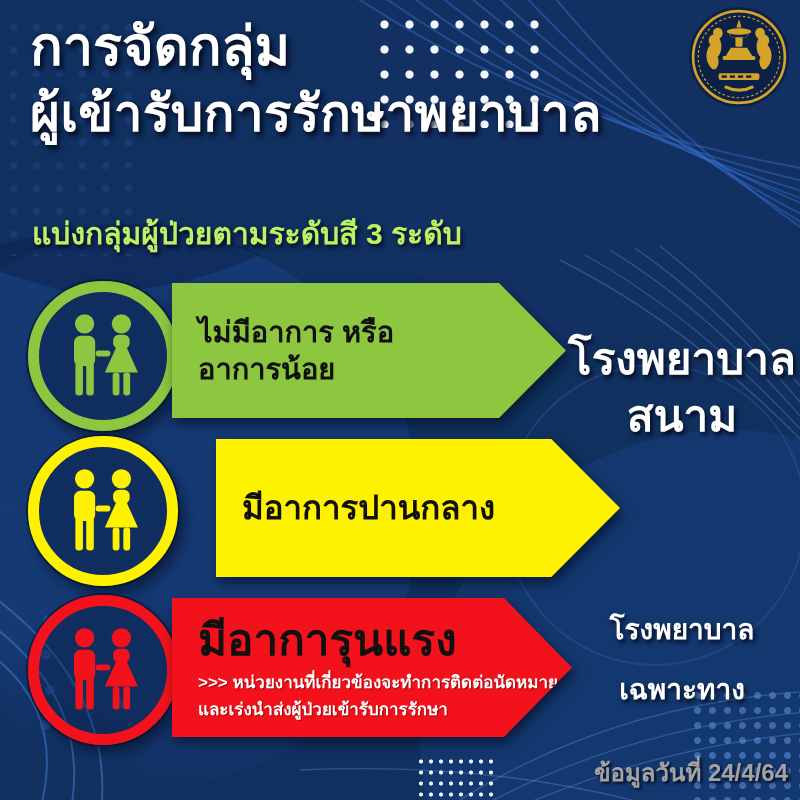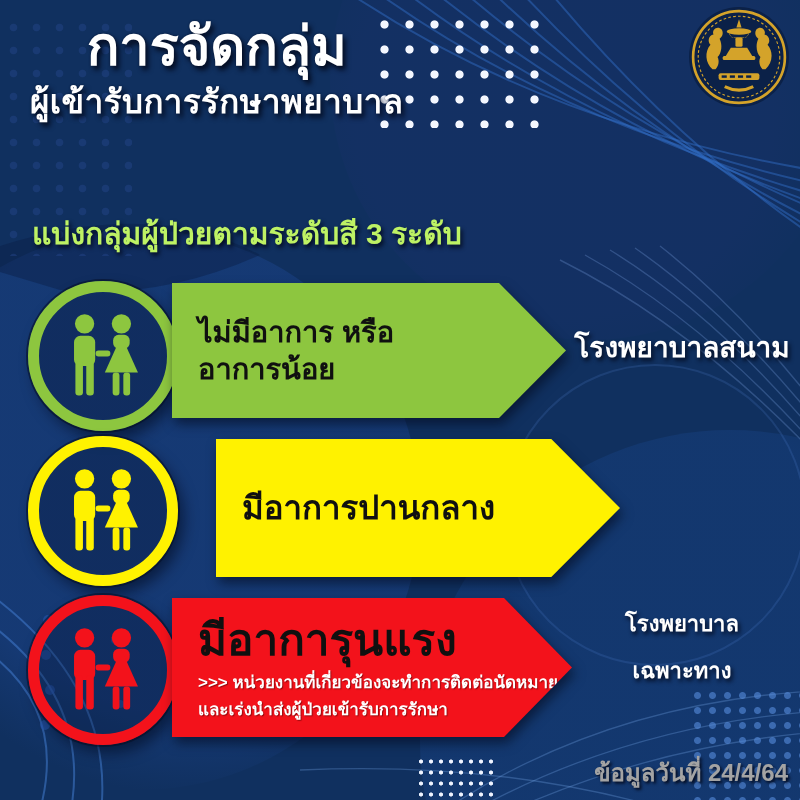--- a/index.html
+++ b/index.html
@@ -42,23 +42,23 @@
     background-size:10px 11px;}
   .dots-bottom-right{left:690px;top:688px;width:110px;height:112px;opacity:.75;
     background-image:radial-gradient(circle,rgba(86,140,220,.8) 3px,transparent 3.9px);
     background-size:15px 15px;}
 
   
   .emblem{position:absolute;left:688px;top:6px;width:102px;height:102px;}
 
   
   .title{position:absolute;left:30px;top:12px;color:#fff;font-weight:bold;line-height:1.28;
-    text-shadow:3px 4px 5px rgba(3,9,28,.95), 0 0 2px rgba(3,9,28,.6);text-align:center;}
+    text-shadow:3px 4px 5px rgba(3,9,28,.95), 0 0 2px rgba(3,9,28,.6);}
   .title .l1{font-size:54px;display:block;}
-  .title .l2{font-size:33px;display:block;letter-spacing:.5px;}
+  .title .l2{font-size:51px;display:block;letter-spacing:.5px;}
   .subtitle{position:absolute;left:32px;top:210px;color:#bef264;font-weight:bold;font-size:30px;
     text-shadow:2px 3px 4px rgba(3,9,28,.95);}
 
   
   .badge{position:absolute;left:28px;width:128px;height:128px;border-radius:50%;
     border:11px solid #fff;background:rgba(8,20,50,.30);
     box-shadow:0 0 0 2px rgba(6,14,36,.55), 6px 8px 14px rgba(2,8,26,.55);
     display:flex;align-items:center;justify-content:center;}
   .badge svg{width:92px;height:92px;}
   .badge.green{top:281px;border-color:#8dc63f;color:#8dc63f;}
@@ -76,24 +76,24 @@
   .arrow-wrap.red{top:598px;}
   .arrow-wrap.red .arrow{width:400px;height:139px;background:#f3121b;}
 
   .arrow .black-label{color:#101010;font-weight:bold;font-size:29px;line-height:1.25;}
   .arrow-wrap.yellow .black-label{font-size:33px;}
   .arrow-wrap.red .black-label{font-size:44px;margin-bottom:2px;}
   .arrow .note{color:#fff;font-weight:bold;font-size:17px;line-height:1.6;white-space:nowrap;
     text-shadow:1px 1px 1px rgba(60,0,0,.5);}
 
   .dest{position:absolute;left:568px;right:4px;color:#fff;font-weight:bold;text-align:center;
-    font-size:28px;line-height:1.3;text-shadow:2px 3px 4px rgba(3,9,28,.95);}
+    font-size:44px;line-height:1.3;text-shadow:2px 3px 4px rgba(3,9,28,.95);}
   .dest.d1{top:330px;}
   .dest.d2{top:486px;}
-  .dest.d3{top:600px;font-size:22px;line-height:2.15;}
+  .dest.d3{top:600px;font-size:28px;line-height:2.15;}
 
   .footer-date{position:absolute;right:12px;bottom:8px;color:#a3a3a3;font-weight:bold;font-size:24px;
     text-shadow:2px 2px 3px rgba(3,9,28,.95);}
 </style>
 </head>
 <body>
 
 <div class="canvas">
 
   <div class="blob b1"></div>

